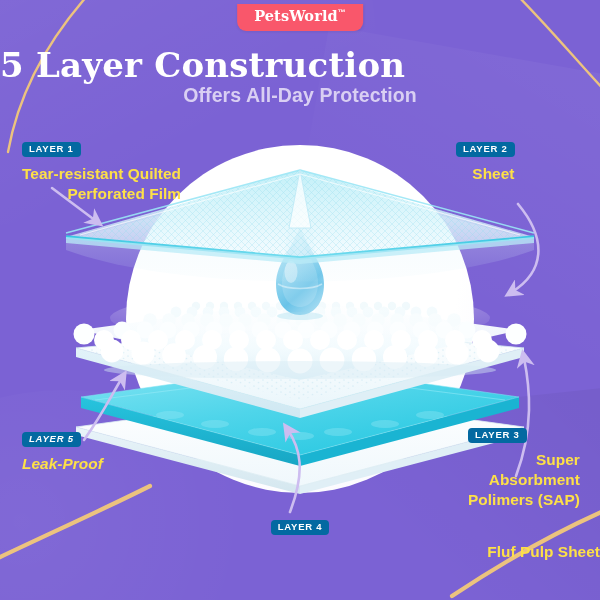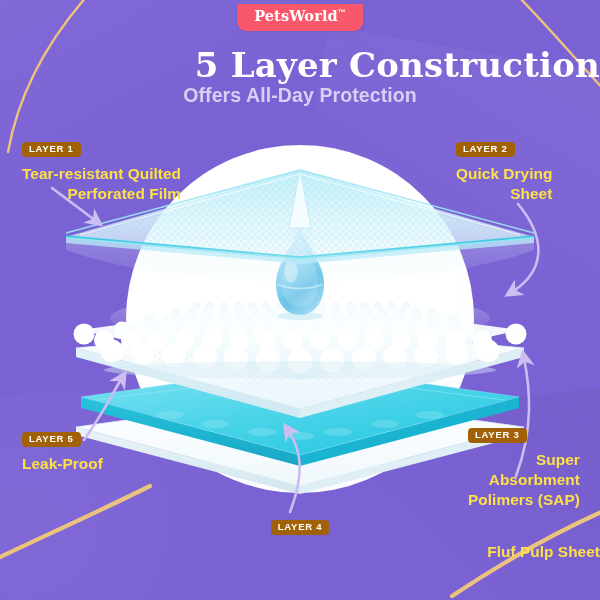--- a/index.html
+++ b/index.html
@@ -59,21 +59,21 @@
     white-space:nowrap;
     line-height:1.15;
     z-index:12;
     box-shadow:0 1px 3px rgba(0,0,0,.08);
   }
   #logo .tm { font-size:8px; vertical-align:super; font-family:"Liberation Sans",sans-serif; font-weight:bold; }
 
   
   #title {
     position:absolute; top:45px; left:0; width:600px;
-    text-align:right;
+    text-align:left;
     color:#ffffff;
     font-family:"DejaVu Serif", serif;
     font-weight:bold;
     font-size:34px;
     letter-spacing:.2px;
     z-index:11;
   }
   #subtitle {
     position:absolute; top:84px; left:0; width:600px;
     text-align:center;
@@ -94,21 +94,21 @@
     z-index:1;
   }
 
   
   #stack { position:absolute; left:0; top:0; width:600px; height:600px; z-index:3; pointer-events:none; }
 
   
   .callout { position:absolute; z-index:14; }
   .badge {
     display:inline-block;
-    background:#a16207;
+    background:#0369a1;
     color:#ffffff;
     font-size:9.5px;
     font-weight:bold;
     letter-spacing:.75px;
     padding:2.5px 7px 3px 7px;
     border-radius:4px;
     line-height:1;
     margin-bottom:7px;
   }
   .ctext {
@@ -116,21 +116,21 @@
     font-size:15.4px;
     font-weight:bold;
     line-height:1.30;
     letter-spacing:.05px;
     text-align:right;
   }
   #c1 { left:22px;  top:138px; }
   #c2 { left:456px; top:138px; }
   #c3 { left:468px; top:424px; }
   #c4 { left:0; top:516px; width:600px; text-align:center; }
-  #c5 { left:22px;  top:428px; }
+  #c5 { left:22px;  top:428px;font-style:italic; }
 
   
   svg.arrows { position:absolute; left:0; top:0; width:600px; height:600px; z-index:13; pointer-events:none; }
 </style>
 </head>
 <body>
 
 <div id="canvas">
 
   <div class="sheen sheen-a"></div>
@@ -455,21 +455,20 @@
     <div class="badge">LAYER 1</div>
     <div class="ctext">
       <div>Tear-resistant Quilted</div>
       <div>Perforated Film</div>
     </div>
   </div>
 
   <div class="callout" id="c2">
     <div class="badge">LAYER 2</div>
     <div class="ctext">
-      <div>Quick Drying</div>
       <div>Sheet</div>
     </div>
   </div>
 
   <div class="callout" id="c3">
     <div class="badge">LAYER 3</div>
     <div class="ctext">
       <div>Super</div>
       <div>Absorbment</div>
       <div>Polimers (SAP)</div>

